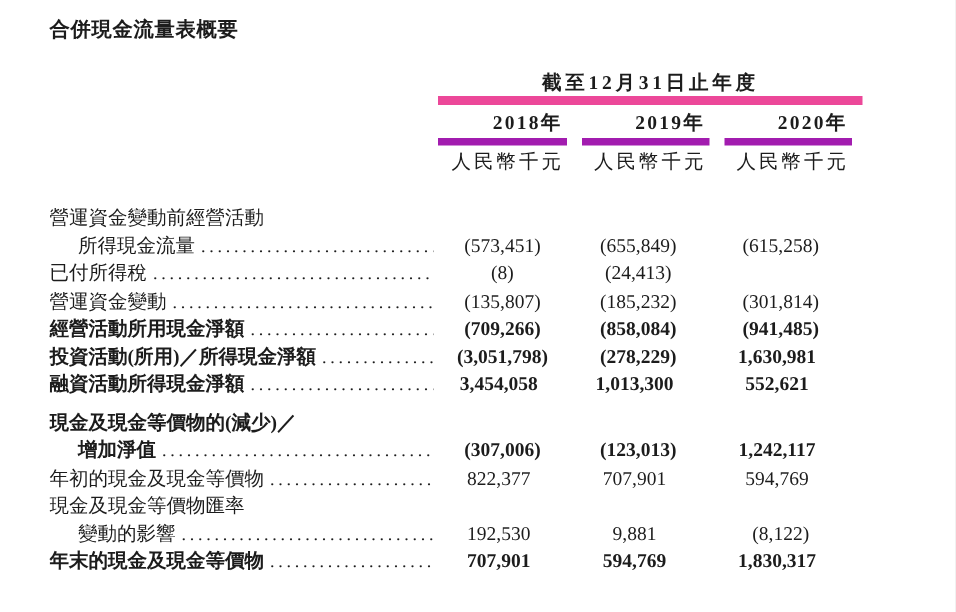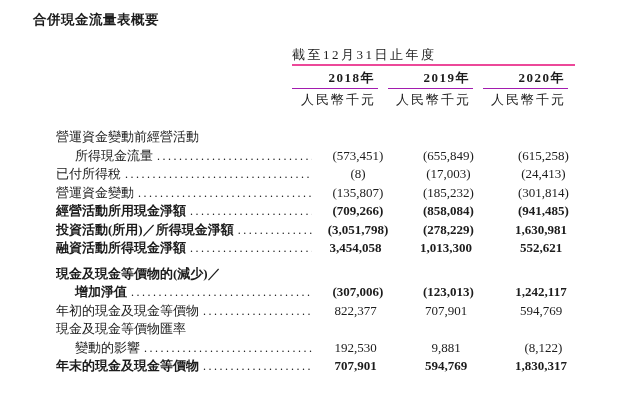--- a/index.html
+++ b/index.html
@@ -8,36 +8,36 @@
     font-family:"Liberation Serif","DejaVu Serif",serif;
     font-size:13px; color:#1c1c1c; box-sizing:border-box;
     padding:12px 0 0 33px; overflow:hidden;
   }
   .sheet * { box-sizing:border-box; }
   .doc-title { font-weight:bold; font-size:13.5px; line-height:15px; letter-spacing:0.5px; }
 
   
   .table-head { margin-left:259px; width:283px; margin-top:20px; }
   .period {
-    text-align:left; font-weight:normal; letter-spacing:2.5px;
-    line-height:15px; padding-bottom:2px; border-bottom:2px solid #ec4899;
+    text-align:center; font-weight:bold; letter-spacing:2.5px;
+    line-height:15px; padding-bottom:2px; border-bottom:6px solid #ec4899;
   }
   .year-row { display:flex; margin-top:5px; }
   .ycell {
-    border-bottom:1px solid #a21caf; text-align:right; font-weight:bold;
+    border-bottom:5px solid #a21caf; text-align:right; font-weight:bold;
     letter-spacing:1.5px; line-height:14px; padding:0 3px 3px 0;
   }
   .yc1 { width:86px; }
   .yc2, .yc3 { width:85px; margin-left:10px; }
   .unit-row { display:flex; margin-top:4px; }
   .unit { text-align:right; letter-spacing:2px; line-height:14px; padding-right:2px; }
   .u1 { width:86px; } .u2, .u3 { width:95px; }
 
   
-  .tbody { margin-top:21px; width:542px;margin-left:23px; }
+  .tbody { margin-top:21px; width:542px; }
   .row { display:flex; align-items:baseline; height:18.5px; line-height:18.5px; white-space:nowrap; }
   .row.gap { margin-top:7px; }
   .row.bold { font-weight:bold; }
   .label-cell { width:259px; display:flex; align-items:baseline; overflow:hidden; }
   .row.indent .row-label { padding-left:19px; }
   .leader {
     flex:1 1 auto; overflow:hidden; white-space:nowrap;
     margin-left:4px; margin-right:3px; font-weight:normal;
   }
   .leader::before {
@@ -89,21 +89,20 @@
       <div class="num c2">(655,849)</div>
       <div class="num c3">(615,258)</div>
     </div>
 
     <div class="row">
       <div class="label-cell">
         <span class="row-label">已付所得稅</span>
         <span class="leader"></span>
       </div>
       <div class="num c1">(8)</div>
-      <div class="num c2">(17,003)</div>
       <div class="num c3">(24,413)</div>
     </div>
 
     <div class="row">
       <div class="label-cell">
         <span class="row-label">營運資金變動</span>
         <span class="leader"></span>
       </div>
       <div class="num c1">(135,807)</div>
       <div class="num c2">(185,232)</div>

